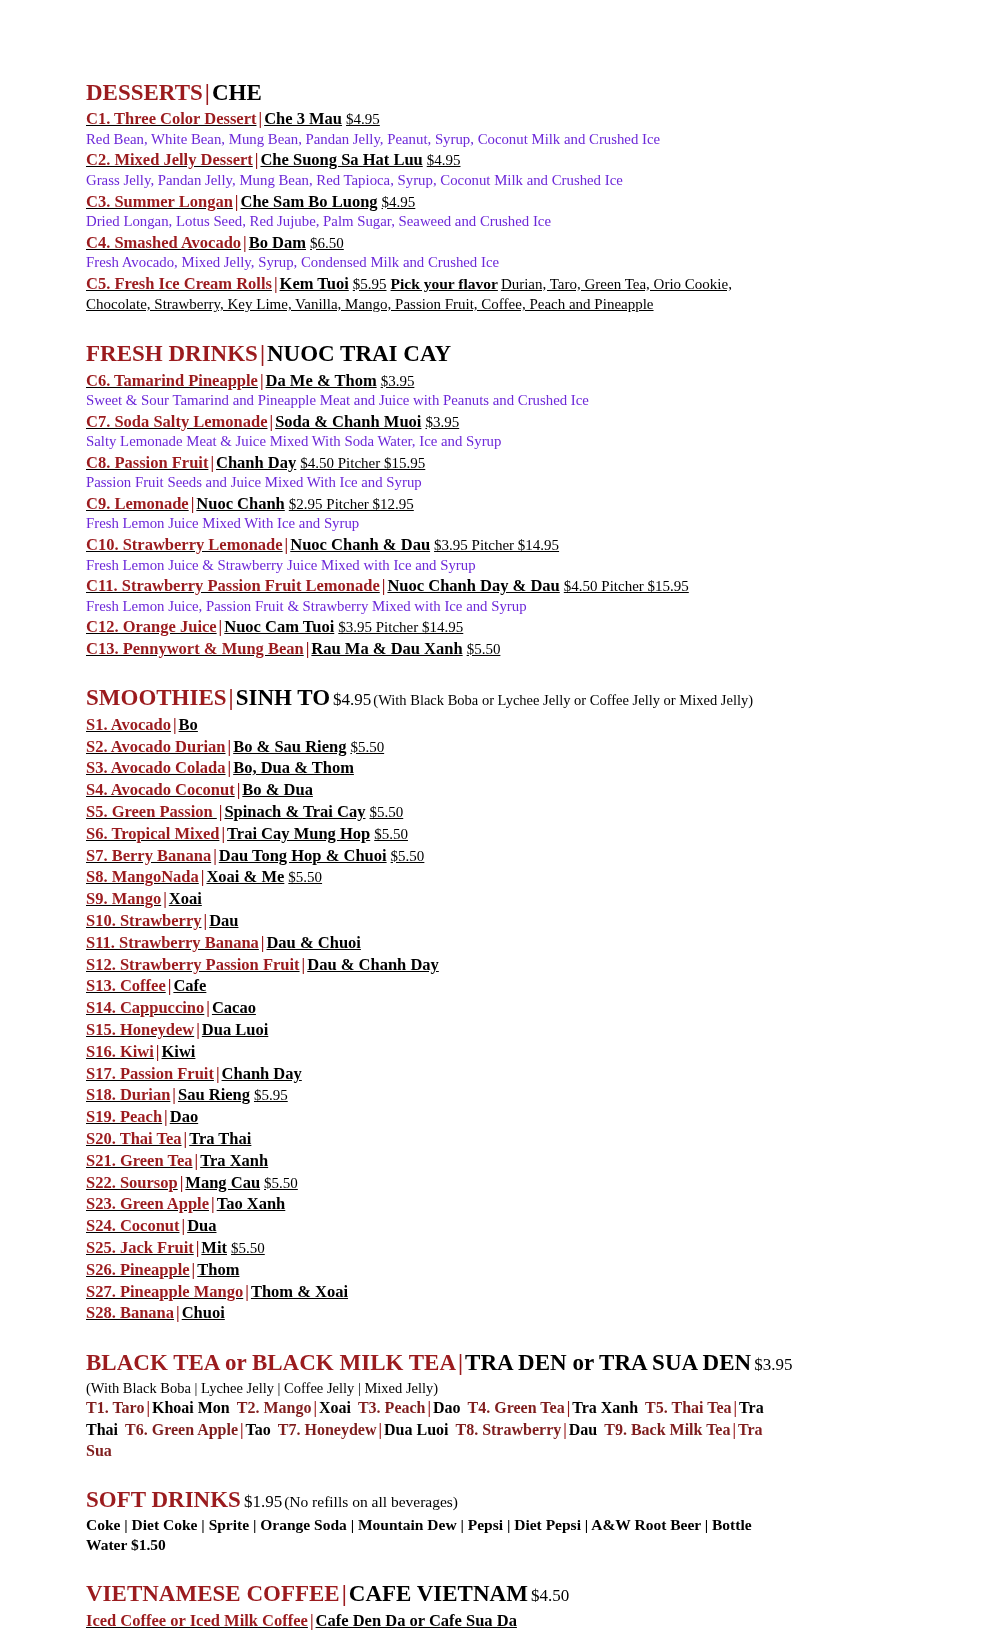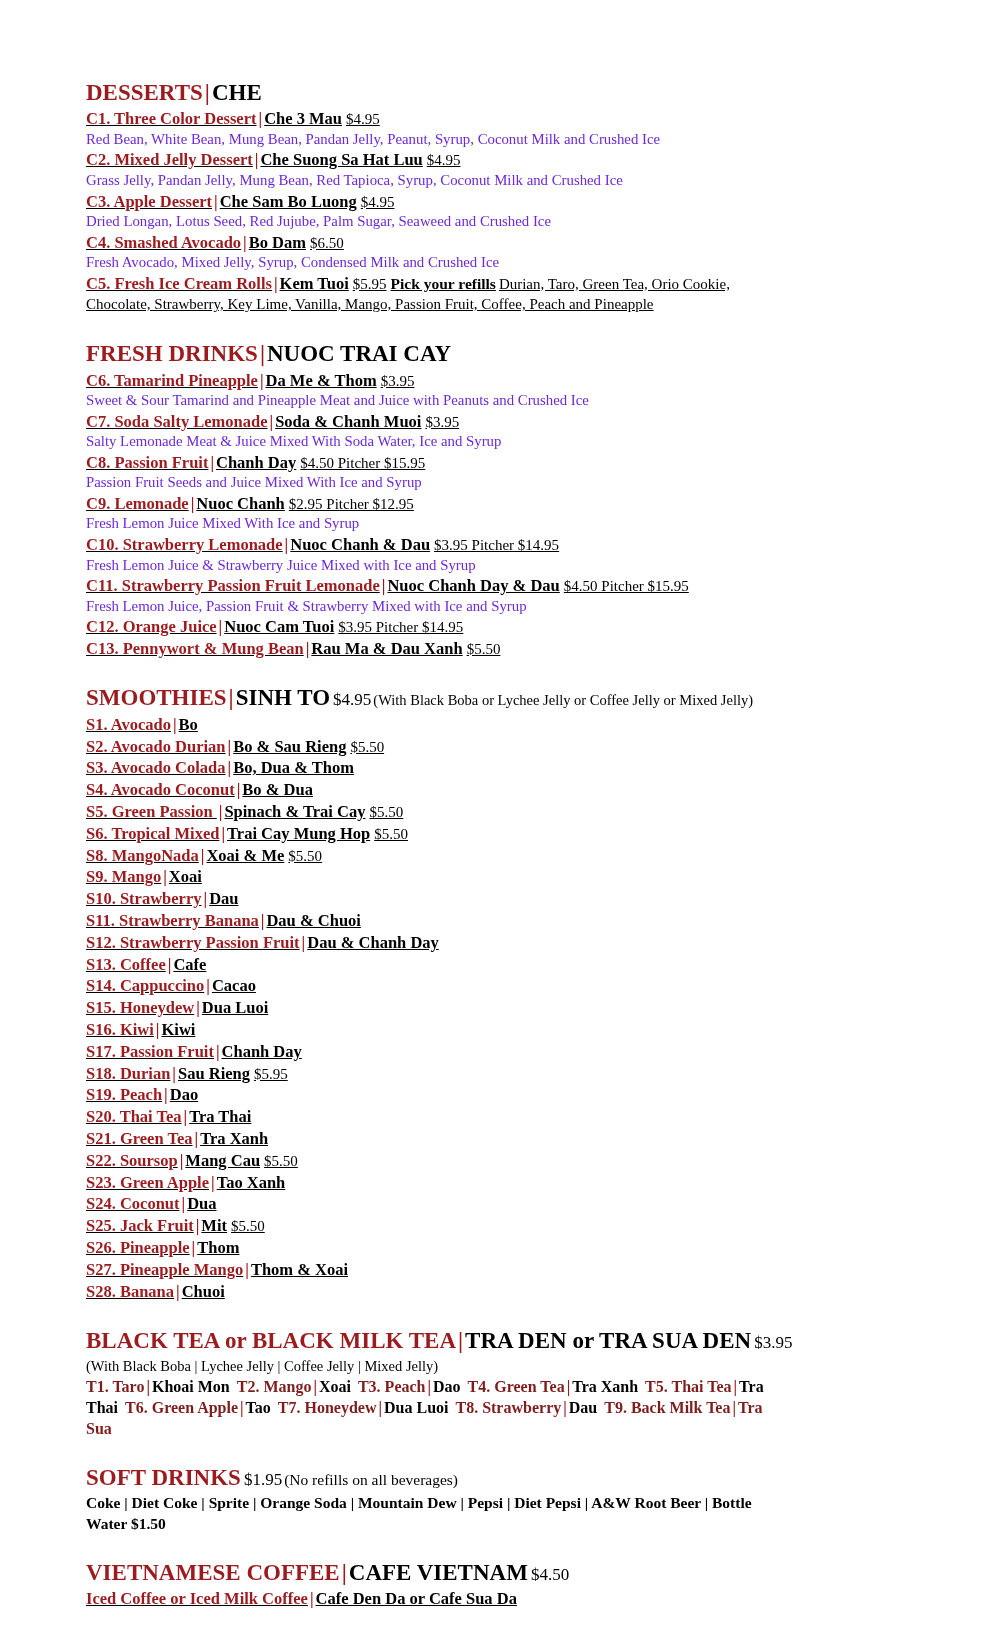--- a/index.html
+++ b/index.html
@@ -148,27 +148,27 @@
     <div class="sec-head">
       <span class="en">DESSERTS</span><span class="sep">|</span><span class="vi">CHE</span>
     </div>
 
     <div class="item"><span class="en">C1. Three Color Dessert</span><span class="sep">|</span><span class="vi">Che 3 Mau</span><span class="price">$4.95</span></div>
     <div class="desc">Red Bean, White Bean, Mung Bean, Pandan Jelly, Peanut, Syrup, Coconut Milk and Crushed Ice</div>
 
     <div class="item"><span class="en">C2. Mixed Jelly Dessert</span><span class="sep">|</span><span class="vi">Che Suong Sa Hat Luu</span><span class="price">$4.95</span></div>
     <div class="desc">Grass Jelly, Pandan Jelly, Mung Bean, Red Tapioca, Syrup, Coconut Milk and Crushed Ice</div>
 
-    <div class="item"><span class="en">C3. Apple Dessert</span><span class="sep">|</span><span class="vi">Che Sam Bo Luong</span><span class="price">$4.95</span></div>
+    <div class="item"><span class="en">C3. Summer Longan</span><span class="sep">|</span><span class="vi">Che Sam Bo Luong</span><span class="price">$4.95</span></div>
     <div class="desc">Dried Longan, Lotus Seed, Red Jujube, Palm Sugar, Seaweed and Crushed Ice</div>
 
     <div class="item"><span class="en">C4. Smashed Avocado</span><span class="sep">|</span><span class="vi">Bo Dam</span><span class="price">$6.50</span></div>
     <div class="desc">Fresh Avocado, Mixed Jelly, Syrup, Condensed Milk and Crushed Ice</div>
 
-    <div class="item"><span class="en">C5. Fresh Ice Cream Rolls</span><span class="sep">|</span><span class="vi">Kem Tuoi</span><span class="price">$5.95</span><span class="flavlabel">Pick your refills</span><span class="flavors">Durian, Taro, Green Tea, Orio Cookie, Chocolate, Strawberry, Key Lime, Vanilla, Mango, Passion Fruit, Coffee, Peach and Pineapple</span></div>
+    <div class="item"><span class="en">C5. Fresh Ice Cream Rolls</span><span class="sep">|</span><span class="vi">Kem Tuoi</span><span class="price">$5.95</span><span class="flavlabel">Pick your flavor</span><span class="flavors">Durian, Taro, Green Tea, Orio Cookie, Chocolate, Strawberry, Key Lime, Vanilla, Mango, Passion Fruit, Coffee, Peach and Pineapple</span></div>
   </div>
 
   <div class="gap-md"></div>
 
   <div class="section">
     <div class="sec-head">
       <span class="en">FRESH DRINKS</span><span class="sep">|</span><span class="vi">NUOC TRAI CAY</span>
     </div>
 
     <div class="item"><span class="en">C6. Tamarind Pineapple</span><span class="sep">|</span><span class="vi">Da Me &amp; Thom</span><span class="price">$3.95</span></div>
@@ -201,20 +201,21 @@
       <span class="en">SMOOTHIES</span><span class="sep">|</span><span class="vi">SINH TO</span><span class="price">$4.95</span><span class="note">(With Black Boba or Lychee Jelly or Coffee Jelly or Mixed Jelly)</span>
     </div>
 
     <div id="smoothie-list">
         <div class="item"><span class="en">S1. Avocado</span><span class="sep">|</span><span class="vi">Bo</span></div>
         <div class="item"><span class="en">S2. Avocado Durian</span><span class="sep">|</span><span class="vi">Bo &amp; Sau Rieng</span><span class="price">$5.50</span></div>
         <div class="item"><span class="en">S3. Avocado Colada</span><span class="sep">|</span><span class="vi">Bo, Dua &amp; Thom</span></div>
         <div class="item"><span class="en">S4. Avocado Coconut</span><span class="sep">|</span><span class="vi">Bo &amp; Dua</span></div>
         <div class="item"><span class="en">S5. Green Passion </span><span class="sep">|</span><span class="vi">Spinach &amp; Trai Cay</span><span class="price">$5.50</span></div>
         <div class="item"><span class="en">S6. Tropical Mixed</span><span class="sep">|</span><span class="vi">Trai Cay Mung Hop</span><span class="price">$5.50</span></div>
+        <div class="item"><span class="en">S7. Berry Banana</span><span class="sep">|</span><span class="vi">Dau Tong Hop &amp; Chuoi</span><span class="price">$5.50</span></div>
         <div class="item"><span class="en">S8. MangoNada</span><span class="sep">|</span><span class="vi">Xoai &amp; Me</span><span class="price">$5.50</span></div>
         <div class="item"><span class="en">S9. Mango</span><span class="sep">|</span><span class="vi">Xoai</span></div>
         <div class="item"><span class="en">S10. Strawberry</span><span class="sep">|</span><span class="vi">Dau</span></div>
         <div class="item"><span class="en">S11. Strawberry Banana</span><span class="sep">|</span><span class="vi">Dau &amp; Chuoi</span></div>
         <div class="item"><span class="en">S12. Strawberry Passion Fruit</span><span class="sep">|</span><span class="vi">Dau &amp; Chanh Day</span></div>
         <div class="item"><span class="en">S13. Coffee</span><span class="sep">|</span><span class="vi">Cafe</span></div>
         <div class="item"><span class="en">S14. Cappuccino</span><span class="sep">|</span><span class="vi">Cacao</span></div>
         <div class="item"><span class="en">S15. Honeydew</span><span class="sep">|</span><span class="vi">Dua Luoi</span></div>
         <div class="item"><span class="en">S16. Kiwi</span><span class="sep">|</span><span class="vi">Kiwi</span></div>
         <div class="item"><span class="en">S17. Passion Fruit</span><span class="sep">|</span><span class="vi">Chanh Day</span></div>

